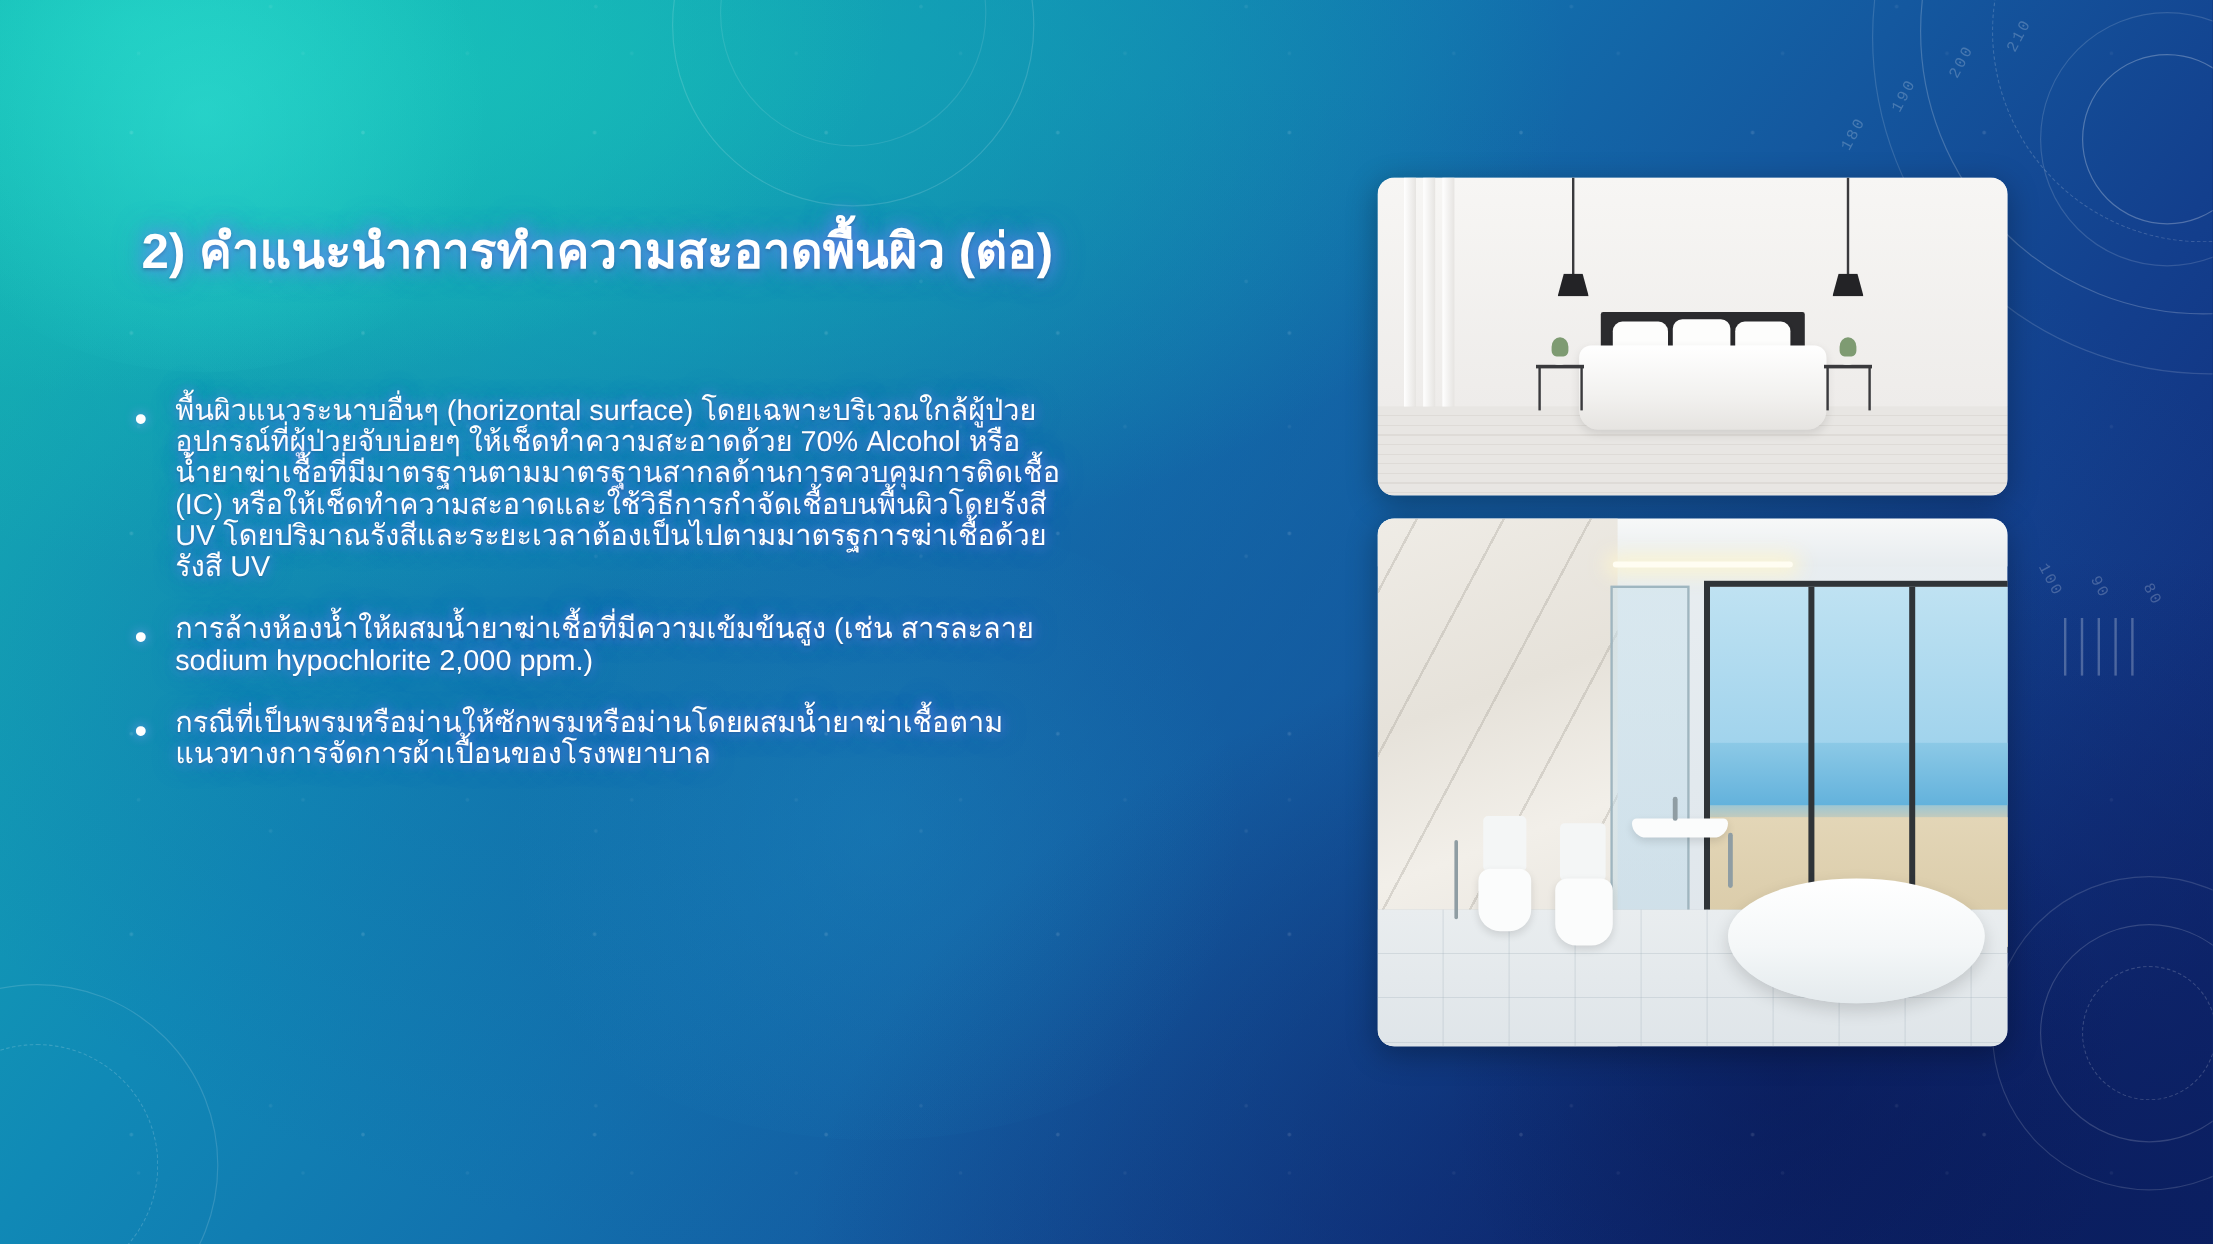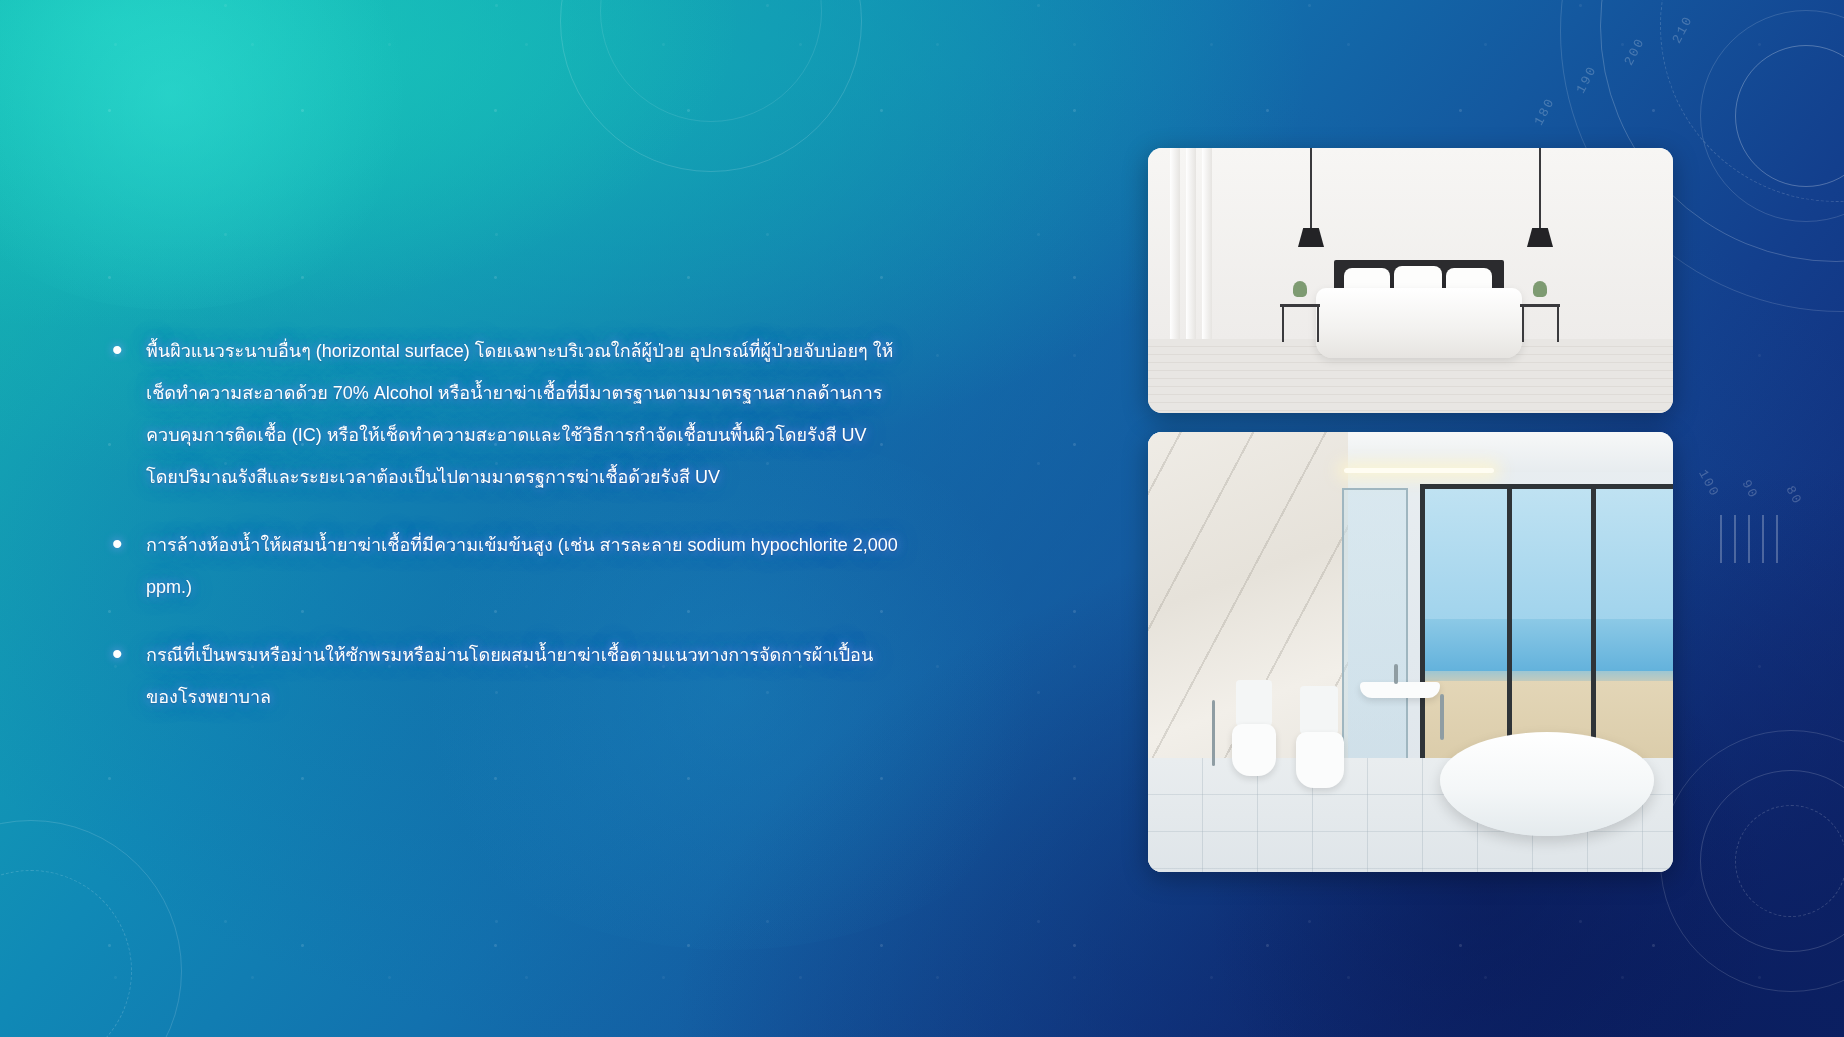--- a/index.html
+++ b/index.html
@@ -50,21 +50,21 @@
   }
 
   
   .bullets{position:absolute;left:112px;top:330px;width:790px;}
   .bullet{display:flex;margin-bottom:26px;}
   .dot{
     flex:0 0 34px;color:#ffffff;font-size:30px;line-height:40px;
     text-shadow:0 0 10px rgba(140,160,255,.9);
   }
   .btext{
-    flex:1 1 auto;color:#ffffff;font-size:18px;line-height:42px;
+    flex:1 1 auto;color:#ffffff;font-size:24px;line-height:26px;
     text-shadow:0 0 10px rgba(120,145,255,.9),0 0 20px rgba(70,100,220,.6),0 1px 2px rgba(0,0,0,.25);
   }
 
   
   .photo{
     position:absolute;border-radius:14px;overflow:hidden;
     box-shadow:0 6px 26px rgba(0,0,0,.30);
   }
   .photo-bedroom{left:1148px;top:148px;width:525px;height:265px;}
   .photo-bathroom{left:1148px;top:432px;width:525px;height:440px;}
@@ -156,20 +156,21 @@
 
   <div class="deco-text" style="left:1668px;top:22px;transform:rotate(-62deg);">210</div>
   <div class="deco-text" style="left:1620px;top:44px;transform:rotate(-62deg);">200</div>
   <div class="deco-text" style="left:1572px;top:72px;transform:rotate(-62deg);">190</div>
   <div class="deco-text" style="left:1530px;top:104px;transform:rotate(-62deg);">180</div>
   <div class="deco-text" style="left:1648px;top:470px;transform:rotate(62deg);">110</div>
   <div class="deco-text" style="left:1694px;top:476px;transform:rotate(62deg);">100</div>
   <div class="deco-text" style="left:1740px;top:482px;transform:rotate(62deg);">90</div>
   <div class="deco-text" style="left:1784px;top:488px;transform:rotate(62deg);">80</div>
 
+  <div class="title">2) คำแนะนำการทำความสะอาดพื้นผิว (ต่อ)</div>
 
   <div class="bullets">
 
     <div class="bullet">
       <div class="dot">•</div>
       <div class="btext">พื้นผิวแนวระนาบอื่นๆ (horizontal surface) โดยเฉพาะบริเวณใกล้ผู้ป่วย อุปกรณ์ที่ผู้ป่วยจับบ่อยๆ ให้เช็ดทำความสะอาดด้วย 70% Alcohol หรือน้ำยาฆ่าเชื้อที่มีมาตรฐานตามมาตรฐานสากลด้านการควบคุมการติดเชื้อ (IC) หรือให้เช็ดทำความสะอาดและใช้วิธีการกำจัดเชื้อบนพื้นผิวโดยรังสี UV โดยปริมาณรังสีและระยะเวลาต้องเป็นไปตามมาตรฐการฆ่าเชื้อด้วยรังสี UV</div>
     </div>
 
     <div class="bullet">
       <div class="dot">•</div>

